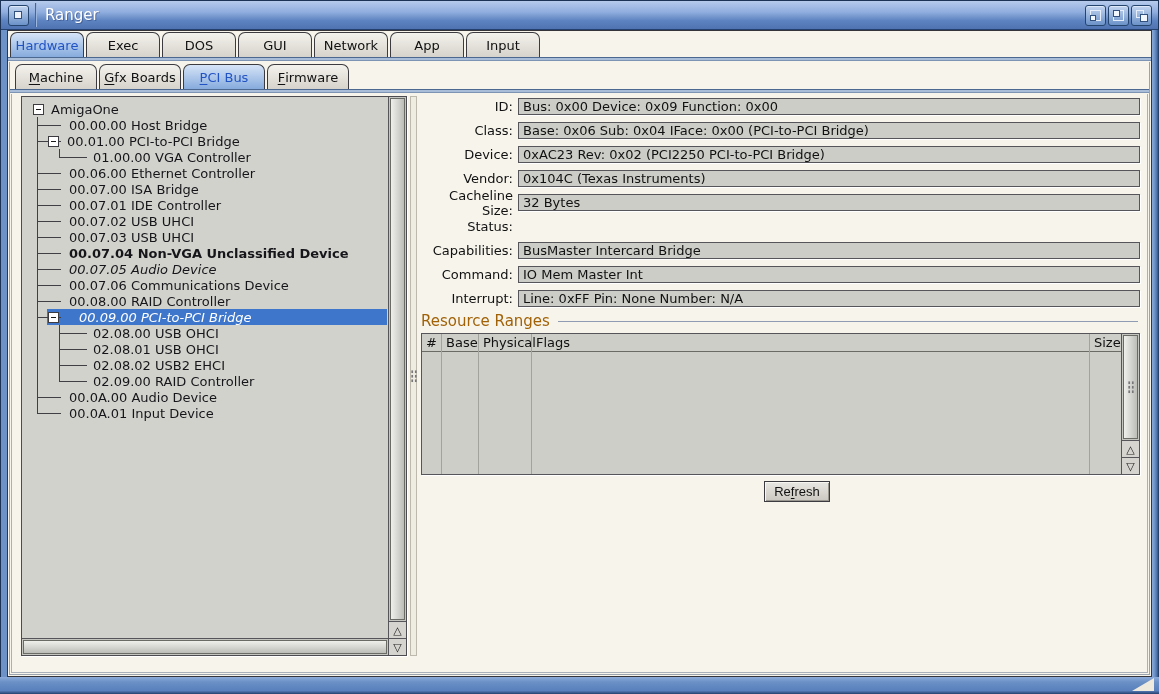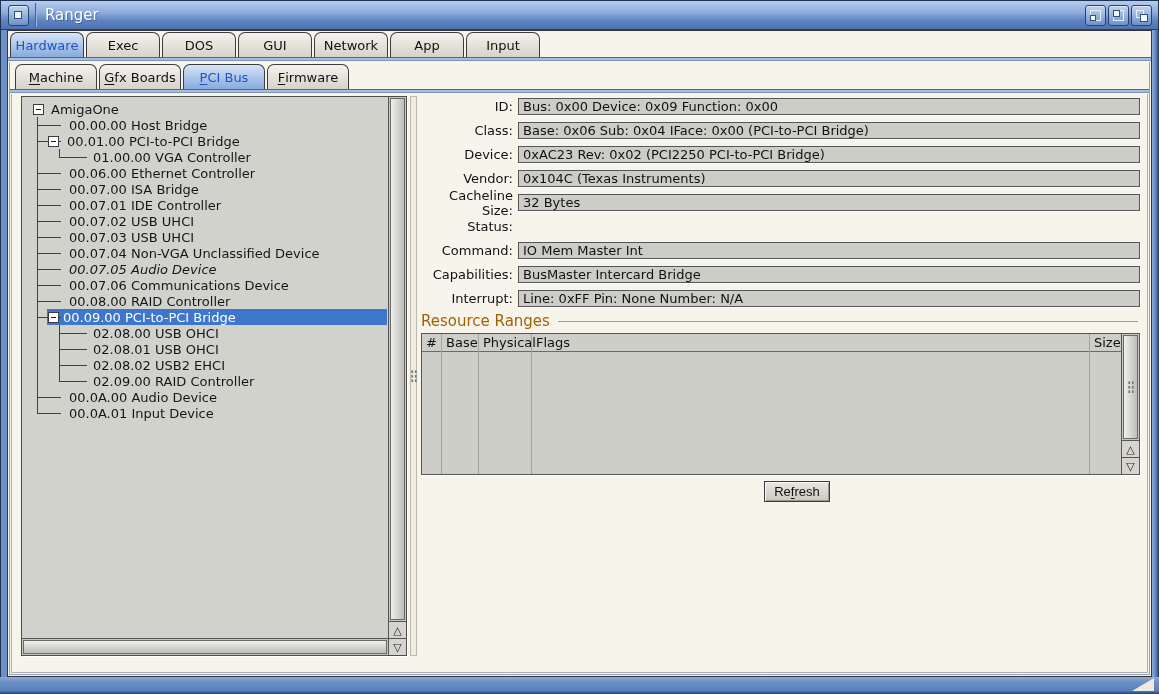--- a/index.html
+++ b/index.html
@@ -274,21 +274,21 @@
                   <i class="v"></i>
                   <i class="h"></i>
                 </span>
                 <span style="margin-left: 8px;">00.07.03 USB UHCI</span>
               </div>
               <div class="trow">
                 <span class="gut" style="width: 38px;">
                   <i class="v"></i>
                   <i class="h"></i>
                 </span>
-                <span style="margin-left: 8px;">00.07.04 Non-VGA Unclassified Device</span>
+                <span style="margin-left: 8px; font-weight: bold;">00.07.04 Non-VGA Unclassified Device</span>
               </div>
               <div class="trow">
                 <span class="gut" style="width: 38px;">
                   <i class="v"></i>
                   <i class="h"></i>
                 </span>
                 <span style="margin-left: 8px; font-style: italic;">00.07.05 Audio Device</span>
               </div>
               <div class="trow">
                 <span class="gut" style="width: 38px;">
@@ -304,21 +304,21 @@
                 </span>
                 <span style="margin-left: 8px;">00.08.00 RAID Controller</span>
               </div>
               <div class="trow">
                 <span class="gut" style="width: 38px;">
                   <i class="v"></i>
                   <i class="h"></i>
                 </span>
                 <span class="selwrap" style="margin-left: -14px; padding-left: 1px;">
                   <span class="exp"></span>
-                  <span style="margin-left: 4px;">00.09.00 PCI-to-PCI Bridge</span>
+                  <span style="margin-left: 20px; font-style: italic;">00.09.00 PCI-to-PCI Bridge</span>
                 </span>
               </div>
               <div class="trow">
                 <span class="gut" style="width: 22px;">
                   <i class="v"></i>
                 </span>
                 <span class="gut" style="width: 42px;">
                   <i class="v"></i>
                   <i class="h"></i>
                 </span>
@@ -406,26 +406,26 @@
                 <div class="fbox">0x104C (Texas Instruments)</div>
               </div>
               <div class="frow">
                 <span class="flabel">Cacheline Size:</span>
                 <div class="fbox">32 Bytes</div>
               </div>
               <div class="frow">
                 <span class="flabel">Status:</span>
               </div>
               <div class="frow">
+                <span class="flabel">Capabilities:</span>
+                <div class="fbox">BusMaster Intercard Bridge</div>
+              </div>
+              <div class="frow">
                 <span class="flabel">Command:</span>
                 <div class="fbox">IO Mem Master Int</div>
-              </div>
-              <div class="frow">
-                <span class="flabel">Capabilities:</span>
-                <div class="fbox">BusMaster Intercard Bridge</div>
               </div>
               <div class="frow">
                 <span class="flabel">Interrupt:</span>
                 <div class="fbox">Line: 0xFF Pin: None Number: N/A</div>
               </div>
             </div>
 
           <div class="grp">
             <span class="txt">Resource Ranges</span>
             <span class="rule"></span>

